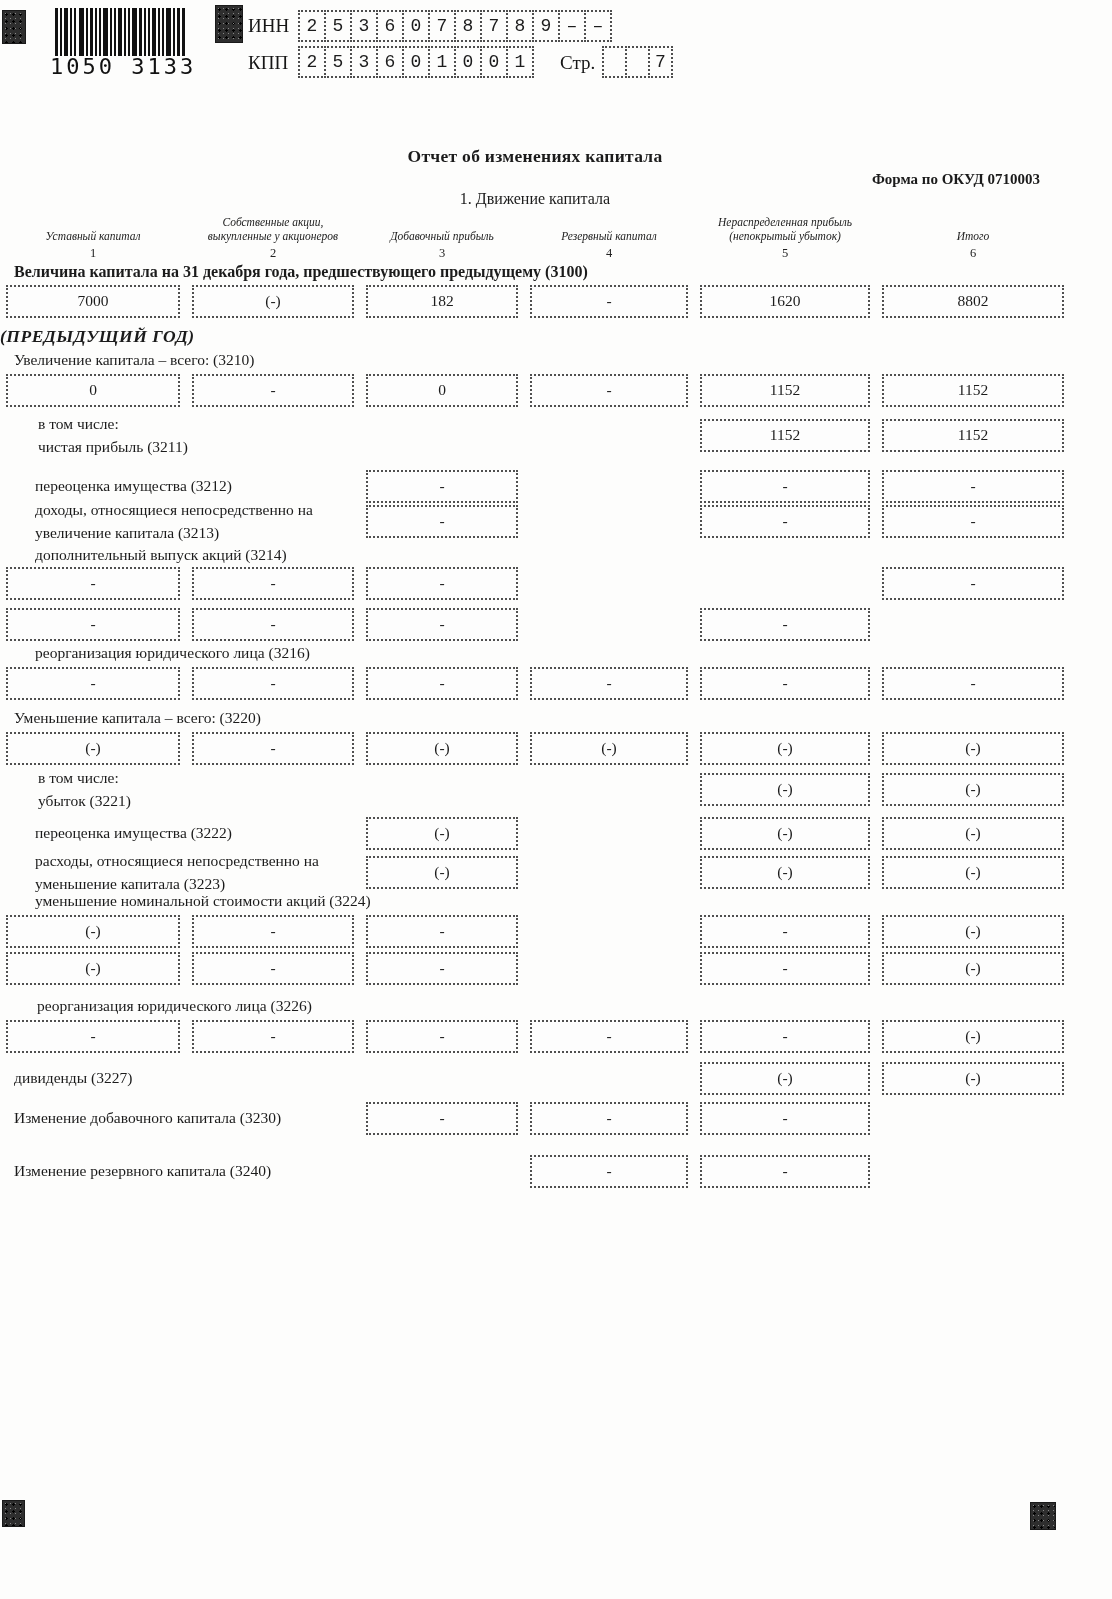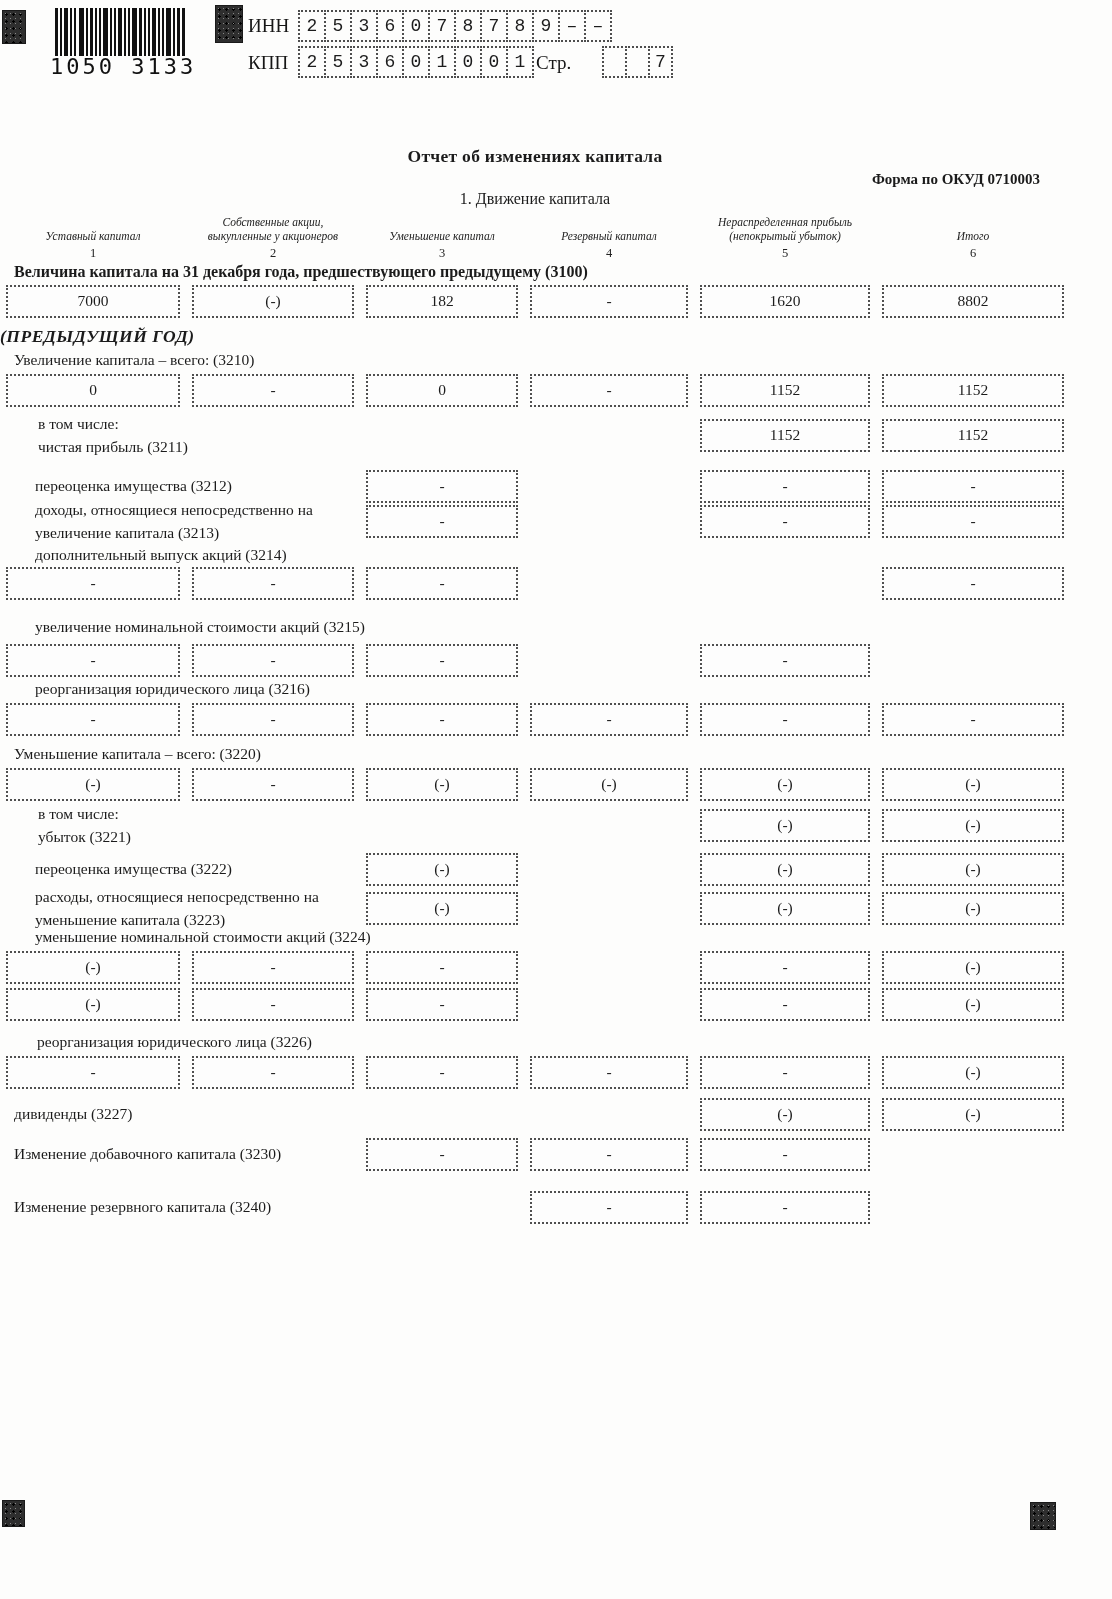--- a/index.html
+++ b/index.html
@@ -120,37 +120,37 @@
     <div class="digit-cell">2</div>
     <div class="digit-cell">5</div>
     <div class="digit-cell">3</div>
     <div class="digit-cell">6</div>
     <div class="digit-cell">0</div>
     <div class="digit-cell">1</div>
     <div class="digit-cell">0</div>
     <div class="digit-cell">0</div>
     <div class="digit-cell">1</div>
   </div>
-  <span class="hdr-label" style="left:536px; top:52px;">Стр.</span>
+  <span class="hdr-label" style="left:560px; top:52px;">Стр.</span>
   <div class="digit-row" style="left:604px; top:46px;">
     <div class="digit-cell" style="width:25px"></div>
     <div class="digit-cell" style="width:25px"></div>
     <div class="digit-cell" style="width:25px">7</div>
   </div>
 
   <div class="content">
 
     <div class="doc-title">Отчет об изменениях капитала</div>
     <div class="form-code">Форма по ОКУД 0710003</div>
     <div class="section-title">1. Движение капитала</div>
 
     <div class="grid colheads">
       <div class="colhead"><span>Уставный капитал</span><span class="num">1</span></div>
       <div class="colhead"><span>Собственные акции, выкупленные у акционеров</span><span class="num">2</span></div>
-      <div class="colhead"><span>Уменьшение капитал</span><span class="num">3</span></div>
+      <div class="colhead"><span>Добавочный прибыль</span><span class="num">3</span></div>
       <div class="colhead"><span>Резервный капитал</span><span class="num">4</span></div>
       <div class="colhead"><span>Нераспределенная прибыль (непокрытый убыток)</span><span class="num">5</span></div>
       <div class="colhead"><span>Итого</span><span class="num">6</span></div>
     </div>
 
     <div class="row-label bold" style="margin-top:2px">Величина капитала на 31 декабря года, предшествующего предыдущему (3100)</div>
     <div class="grid" style="margin-top:4px">
       <div class="cell" style="grid-column:1">7000</div>
       <div class="cell" style="grid-column:2">(-)</div>
       <div class="cell" style="grid-column:3">182</div>
@@ -201,21 +201,20 @@
     </div>
 
     <div class="row-label indent" style="margin-top:8px">дополнительный выпуск акций (3214)</div>
     <div class="grid" style="margin-top:3px">
       <div class="cell" style="grid-column:1">-</div>
       <div class="cell" style="grid-column:2">-</div>
       <div class="cell" style="grid-column:3">-</div>
       <div class="cell" style="grid-column:6">-</div>
     </div>
 
-    <div class="row-label indent" style="margin-top:18px">увеличение номинальной стоимости акций (3215)</div>
     <div class="grid" style="margin-top:8px">
       <div class="cell" style="grid-column:1">-</div>
       <div class="cell" style="grid-column:2">-</div>
       <div class="cell" style="grid-column:3">-</div>
       <div class="cell" style="grid-column:5">-</div>
     </div>
 
     <div class="row-label indent" style="margin-top:3px">реорганизация юридического лица (3216)</div>
     <div class="grid" style="margin-top:5px">
       <div class="cell" style="grid-column:1">-</div>

